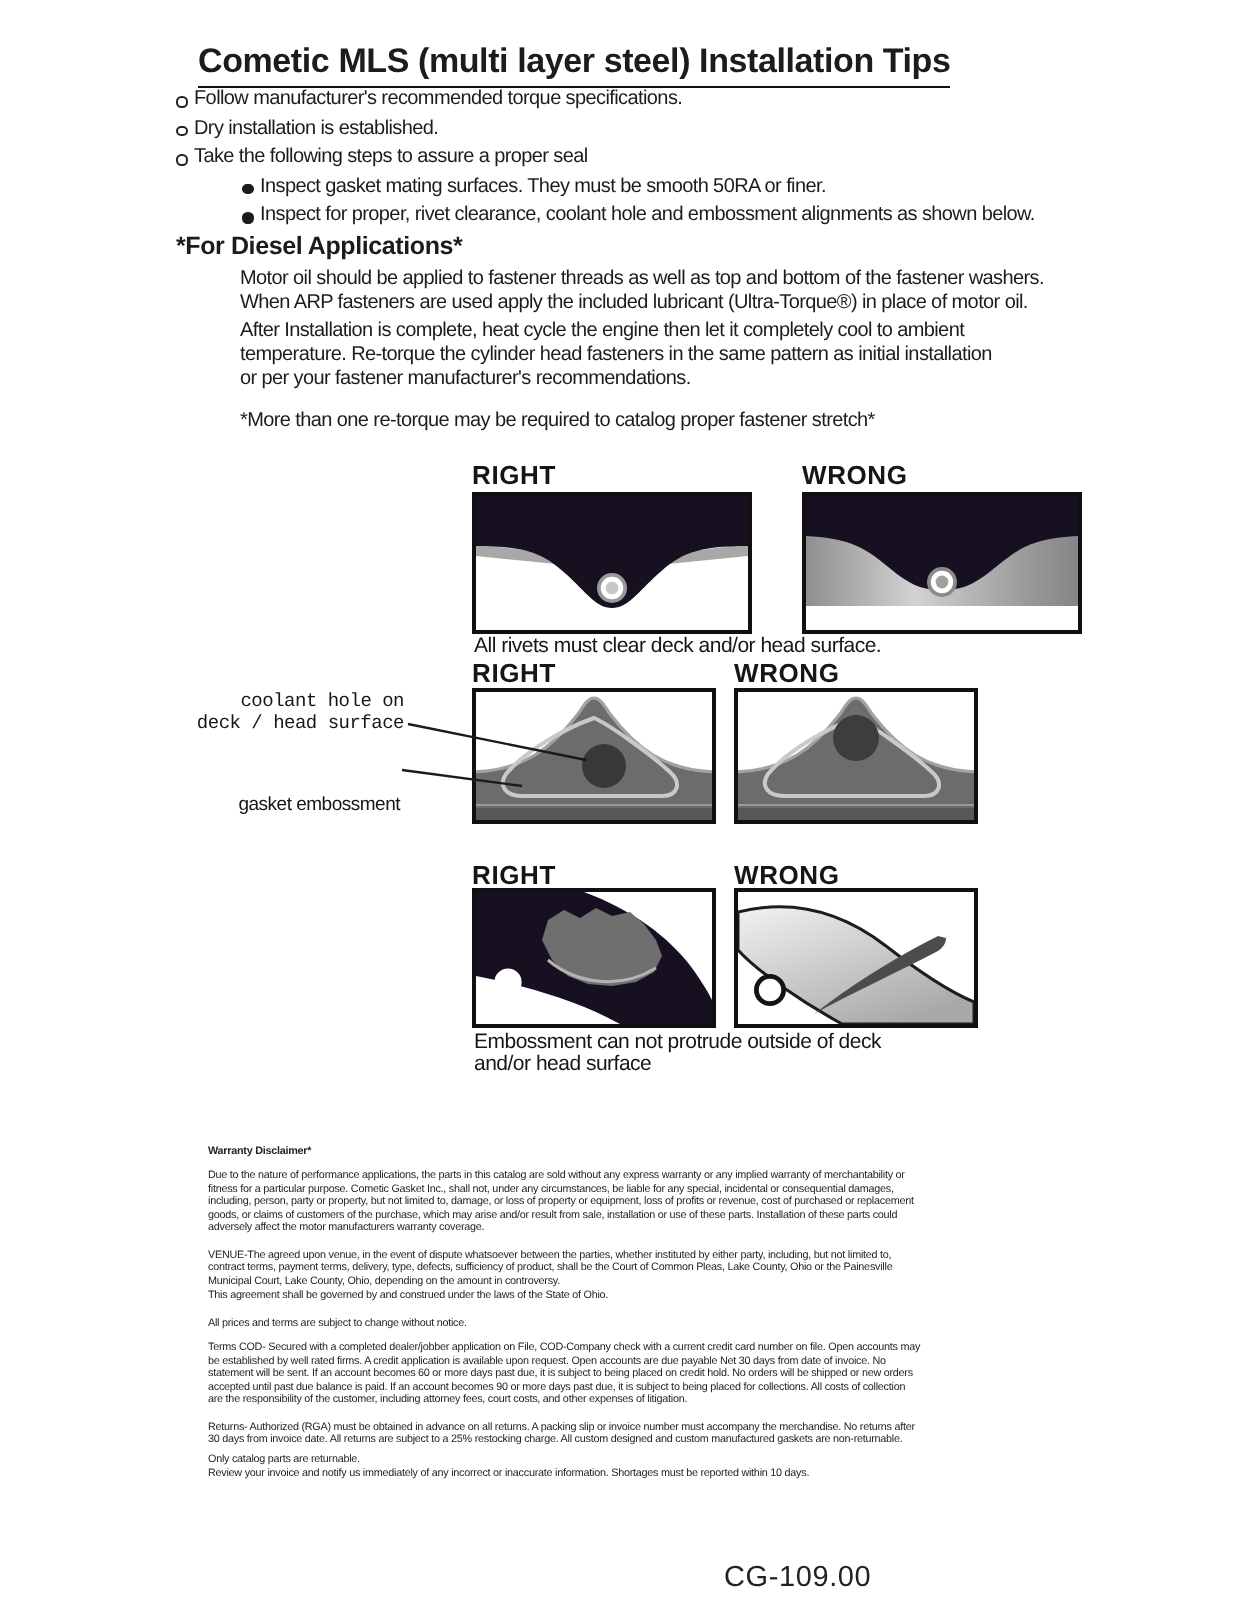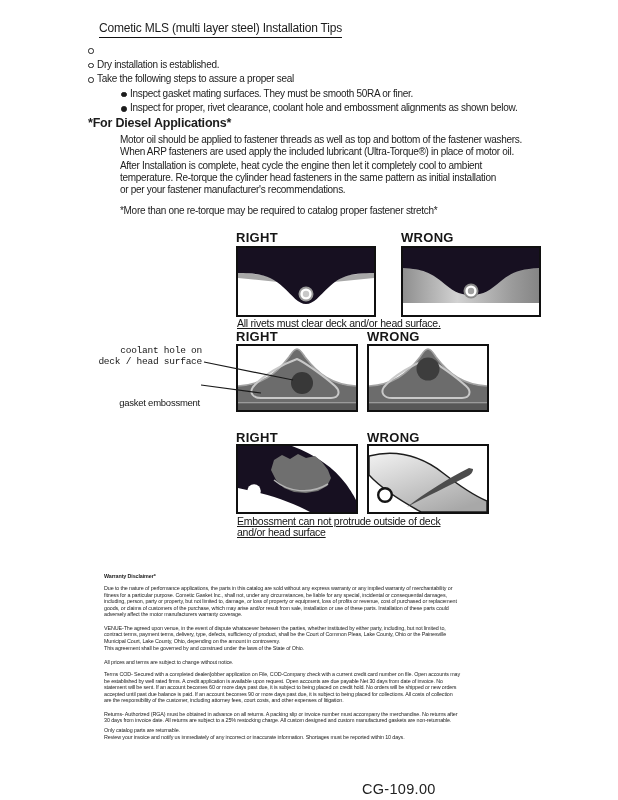--- a/index.html
+++ b/index.html
@@ -1,37 +1,37 @@
 <!DOCTYPE html>
 <html><head>
 <meta charset="utf-8">
 <style>
   html,body{margin:0;padding:0;background:#fff;}
   .page{position:relative;width:618px;height:800px;background:#ffffff;overflow:hidden;
         font-family:"Liberation Sans",sans-serif;color:#1c1c1c;}
   .abs{position:absolute;}
   .pre{white-space:pre-line;}
 
-  .title{left:99px;top:21px;font-size:12px;font-weight:normal;letter-spacing:-0.2px;
+  .title{left:99px;top:21px;font-size:17px;font-weight:bold;letter-spacing:-0.2px;
          border-bottom:1.6px solid #111;padding-bottom:2px;}
 
   .bullets{left:88px;top:43px;font-size:10px;letter-spacing:-0.3px;}
   .bl{position:relative;height:14.6px;line-height:14.6px;padding-left:9px;}
   .bl.sub{margin-left:33px;}
   .dot{position:absolute;left:0;top:5px;width:3.5px;height:3.5px;border:1px solid #222;
        border-radius:50%;background:#fff;}
   .bl.sub .dot{background:#1c1c1c;border-color:#1c1c1c;}
 
   .h2{left:88px;top:116px;font-size:12.5px;font-weight:bold;letter-spacing:-0.2px;}
   .para{left:88px;width:450px;font-size:10px;line-height:12px;letter-spacing:-0.3px;margin-left:32px;}
   .p1{top:134px;} .p2{top:160px;} .p3{top:205px;}
 
   .hdr{font-size:13px;font-weight:bold;letter-spacing:0.3px;text-align:left;color:#161616;}
   .dbox{border:2px solid #101010;background:#fff;}
-  .cap{font-size:10.5px;letter-spacing:-0.25px;line-height:10.8px;color:#161616;text-decoration:underline;}
+  .cap{font-size:10.5px;letter-spacing:-0.25px;line-height:10.8px;color:#161616;}
 
   .lbl{font-size:9.5px;letter-spacing:-0.25px;line-height:10.5px;text-align:right;color:#161616;}
 
   .disc{left:104px;top:573px;width:442px;font-size:5.4px;line-height:6.45px;
         letter-spacing:-0.12px;color:#242424;}
   .disc p{margin:0;}
   .disc .bold{font-weight:bold;}
   .g6{margin-top:6px!important;} .g7{margin-top:7px!important;} .g8{margin-top:8px!important;}
   .g3{margin-top:3.5px!important;} .g0{margin-top:0.5px!important;}
 
@@ -39,21 +39,21 @@
   svg{display:block;}
 </style>
 </head>
 <body>
 
 <div class="page">
 
   <div class="abs title">Cometic MLS (multi layer steel) Installation Tips</div>
 
   <div class="abs bullets">
-    <div class="bl"><span class="dot"></span></div>
+    <div class="bl"><span class="dot"></span><span>Follow manufacturer's recommended torque specifications.</span></div>
     <div class="bl"><span class="dot"></span><span>Dry installation is established.</span></div>
     <div class="bl"><span class="dot"></span><span>Take the following steps to assure a proper seal</span></div>
     <div class="bl sub"><span class="dot"></span><span>Inspect gasket mating surfaces.  They must be smooth 50RA or finer.</span></div>
     <div class="bl sub"><span class="dot"></span><span>Inspect for proper, rivet clearance, coolant hole and embossment alignments as shown below.</span></div>
   </div>
 
   <div class="abs h2">*For Diesel Applications*</div>
   <div class="abs para p1 pre">Motor oil should be applied to fastener threads as well as top and bottom of the fastener washers.
 When ARP fasteners are used apply the included lubricant (Ultra-Torque®) in place of motor oil.</div>
   <div class="abs para p2 pre">After Installation is complete, heat cycle the engine then let it completely cool to ambient

